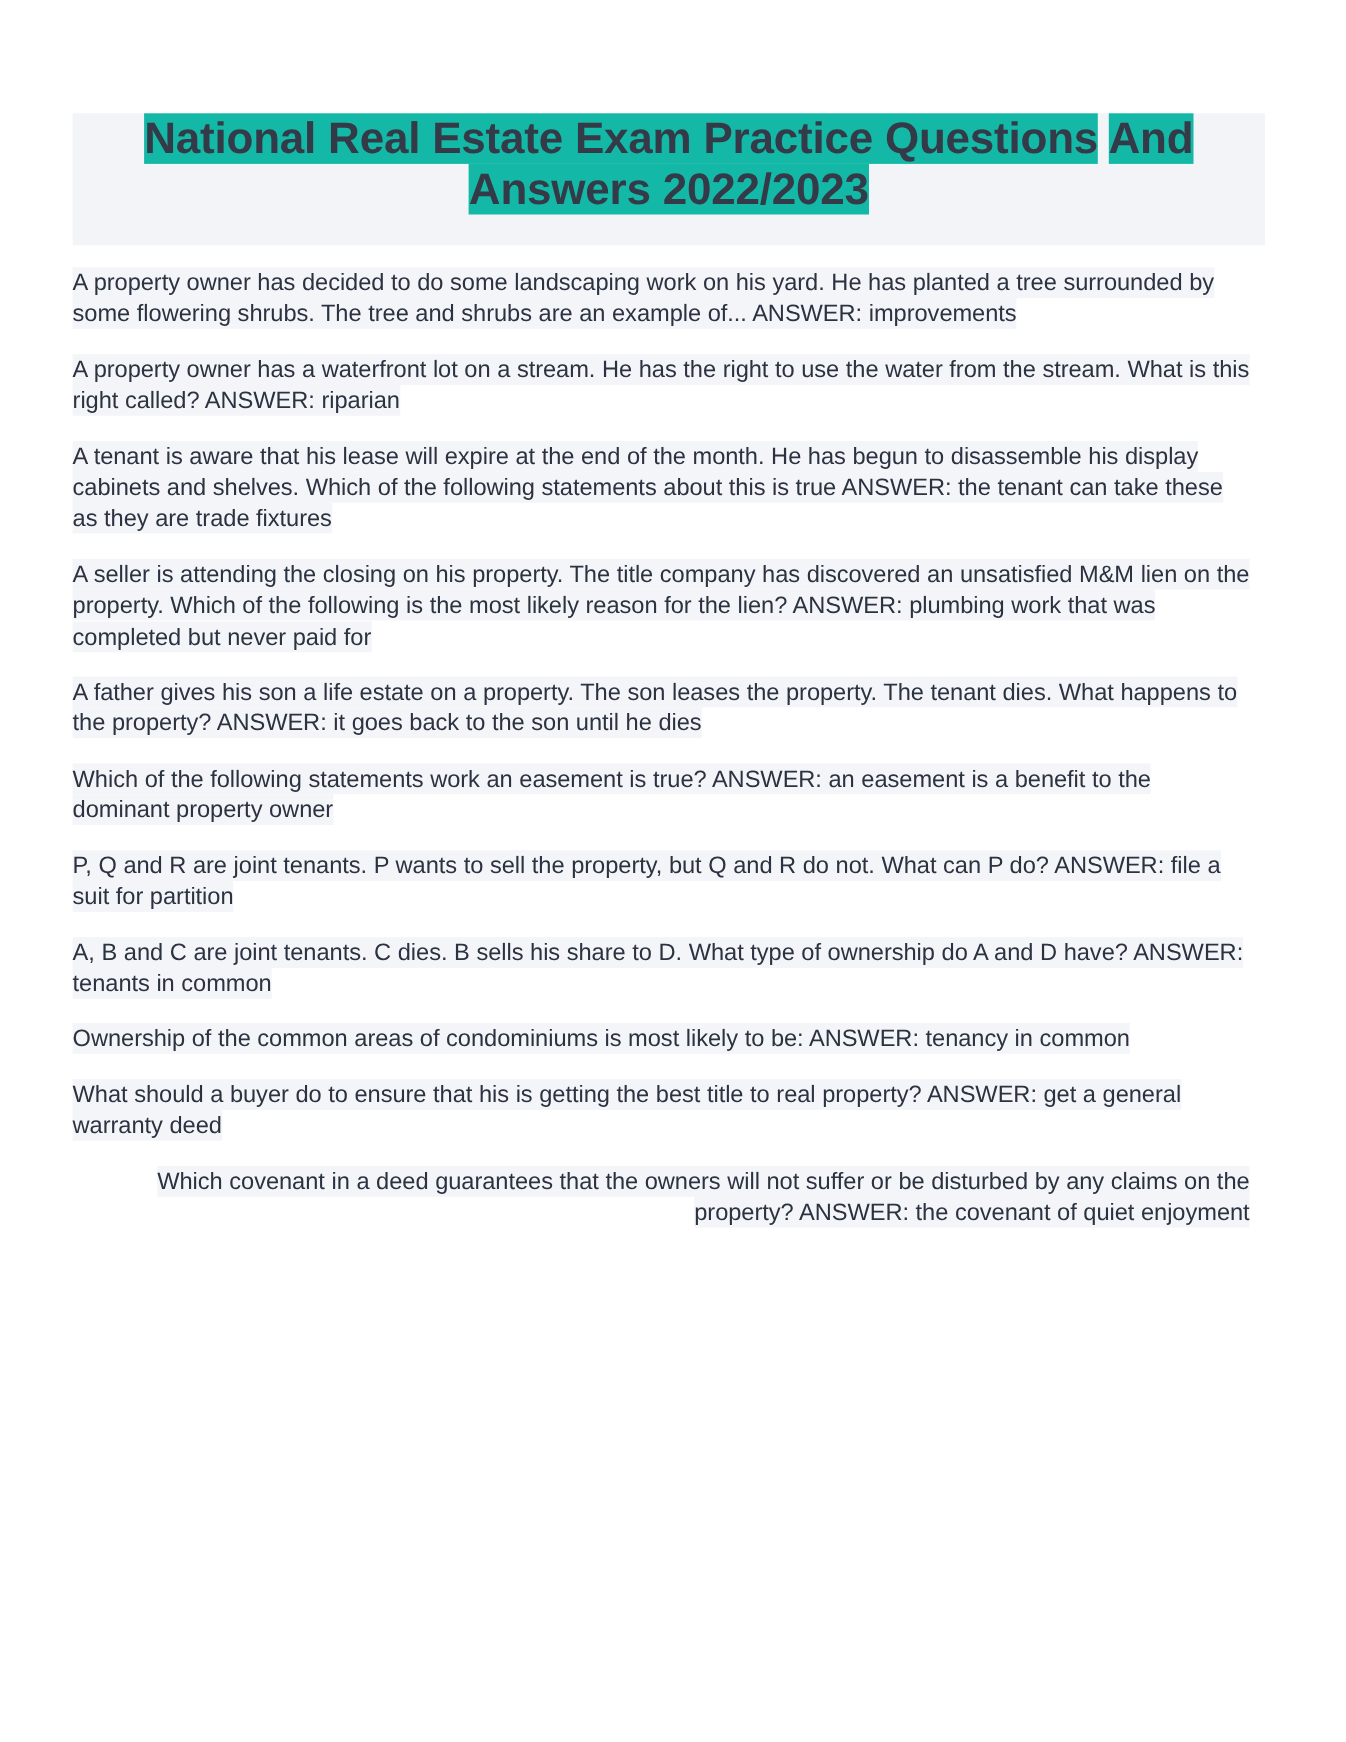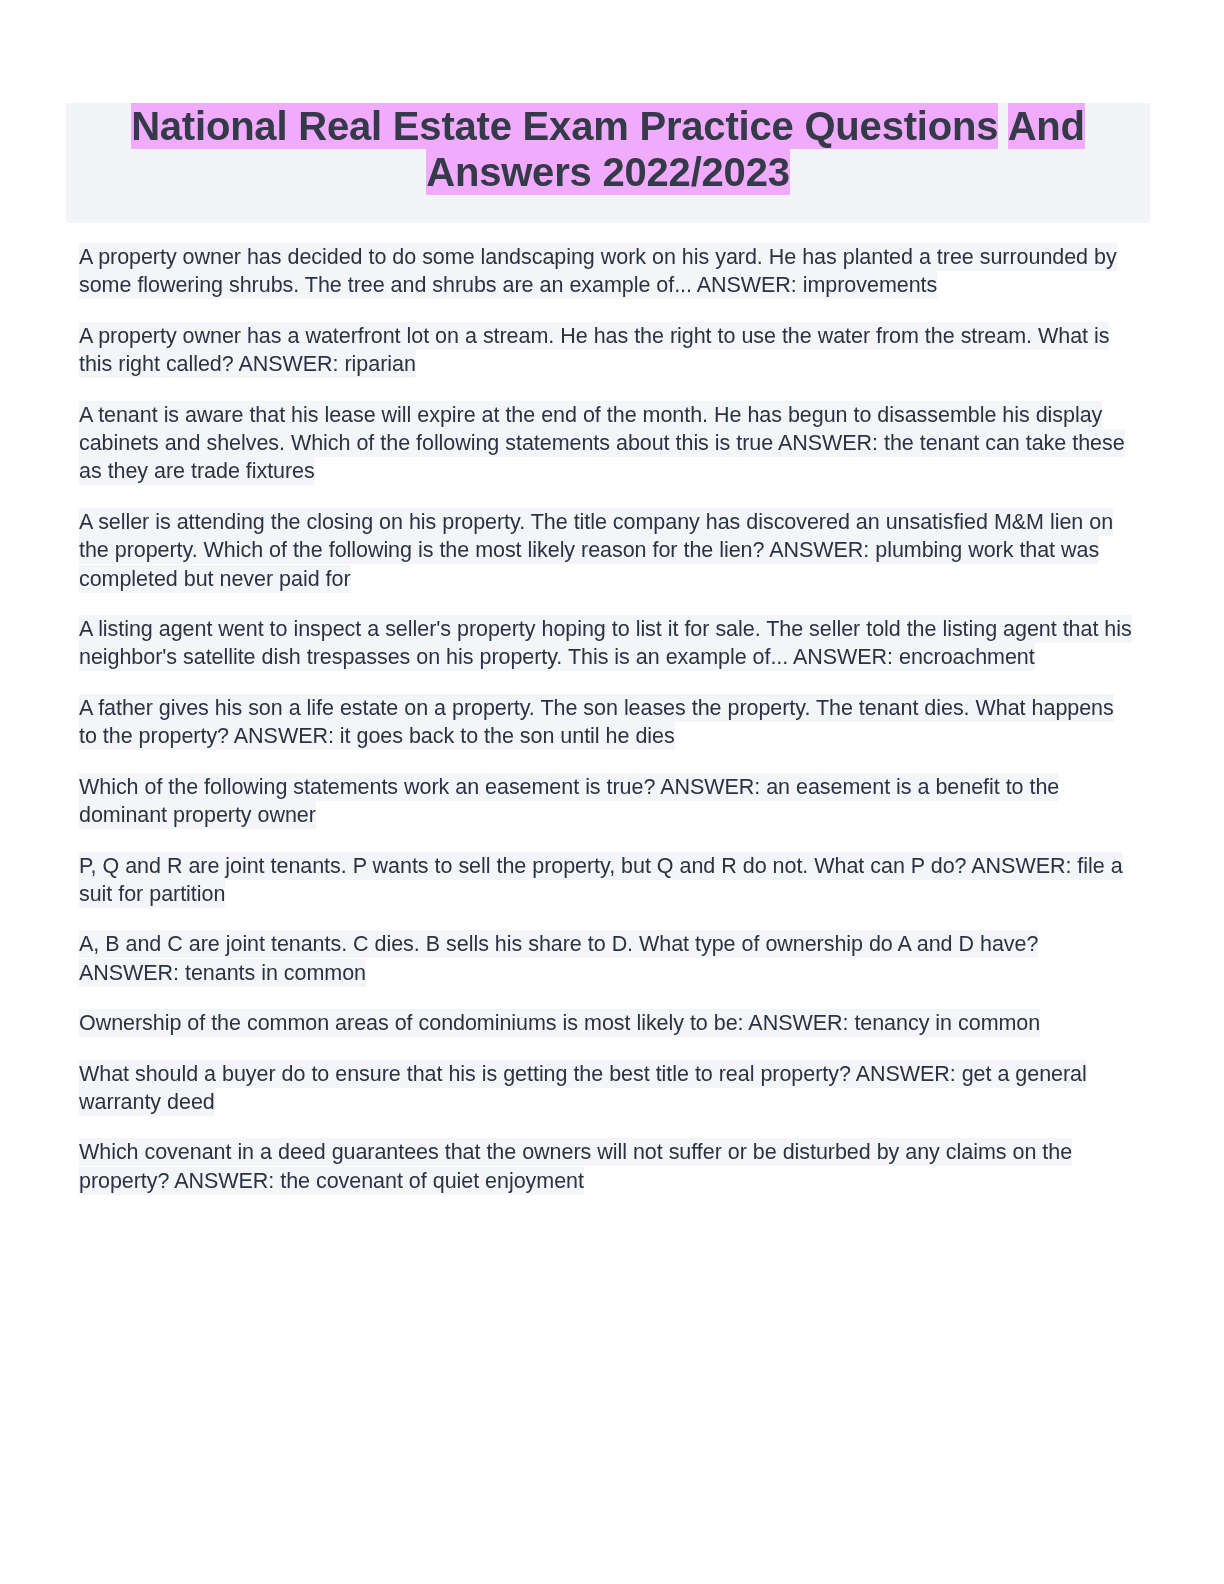--- a/index.html
+++ b/index.html
@@ -37,44 +37,45 @@
     margin: 0;
     padding: 0 0 28px 0;
     font-size: 40px;
     font-weight: bold;
     line-height: 46px;
     color: #343a47;
     letter-spacing: -0.2px;
     text-align: center;
   }
   .doc-title .hl {
-    background: #f0abfc;
+    background: #14b8a6;
     box-decoration-break: clone;
     -webkit-box-decoration-break: clone;
     padding: 1px 0;
   }
 
   
   .body-area {
     position: absolute;
     left: 66px;
     top: 243px;
     width: 1070px;
   }
 
   .qa-para {
-    margin: 0 0 22px 13px;
+    margin: 0 0 22px 0;
     font-size: 21.5px;
     line-height: 28.4px;
     color: #2b3240;
     letter-spacing: -0.05px;
     word-spacing: 0.1px;
   }
   .qa-para:last-child {
     margin-bottom: 0;
+    text-align: right;
   }
   .qa-para .hl {
     background: #f4f5f9;
     box-decoration-break: clone;
     -webkit-box-decoration-break: clone;
     padding: 2px 0;
   }
 </style>
 </head>
 <body>
@@ -86,21 +87,20 @@
       <span class="hl">National Real Estate Exam Practice Questions</span>
       <span class="hl">And Answers 2022/2023</span>
     </h1>
   </div>
 
   <div class="body-area">
     <p class="qa-para"><span class="hl">A property owner has decided to do some landscaping work on his yard. He has planted a tree surrounded by some flowering shrubs. The tree and shrubs are an example of... ANSWER: improvements</span></p>
     <p class="qa-para"><span class="hl">A property owner has a waterfront lot on a stream. He has the right to use the water from the stream. What is this right called? ANSWER: riparian</span></p>
     <p class="qa-para"><span class="hl">A tenant is aware that his lease will expire at the end of the month. He has begun to disassemble his display cabinets and shelves. Which of the following statements about this is true ANSWER: the tenant can take these as they are trade fixtures</span></p>
     <p class="qa-para"><span class="hl">A seller is attending the closing on his property. The title company has discovered an unsatisfied M&amp;M lien on the property. Which of the following is the most likely reason for the lien? ANSWER: plumbing work that was completed but never paid for</span></p>
-    <p class="qa-para"><span class="hl">A listing agent went to inspect a seller's property hoping to list it for sale. The seller told the listing agent that his neighbor's satellite dish trespasses on his property. This is an example of... ANSWER: encroachment</span></p>
     <p class="qa-para"><span class="hl">A father gives his son a life estate on a property. The son leases the property. The tenant dies. What happens to the property? ANSWER: it goes back to the son until he dies</span></p>
     <p class="qa-para"><span class="hl">Which of the following statements work an easement is true? ANSWER: an easement is a benefit to the dominant property owner</span></p>
     <p class="qa-para"><span class="hl">P, Q and R are joint tenants. P wants to sell the property, but Q and R do not. What can P do? ANSWER: file a suit for partition</span></p>
     <p class="qa-para"><span class="hl">A, B and C are joint tenants. C dies. B sells his share to D. What type of ownership do A and D have? ANSWER: tenants in common</span></p>
     <p class="qa-para"><span class="hl">Ownership of the common areas of condominiums is most likely to be: ANSWER: tenancy in common</span></p>
     <p class="qa-para"><span class="hl">What should a buyer do to ensure that his is getting the best title to real property? ANSWER: get a general warranty deed</span></p>
     <p class="qa-para"><span class="hl">Which covenant in a deed guarantees that the owners will not suffer or be disturbed by any claims on the property? ANSWER: the covenant of quiet enjoyment</span></p>
   </div>
 
 </div>

